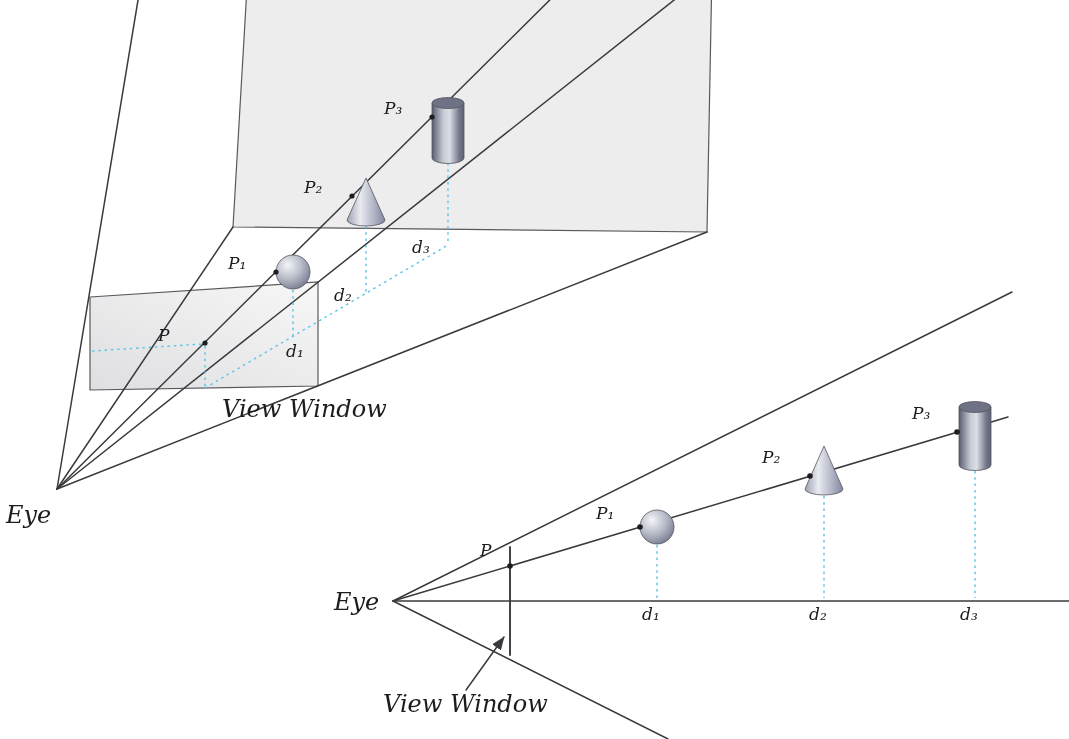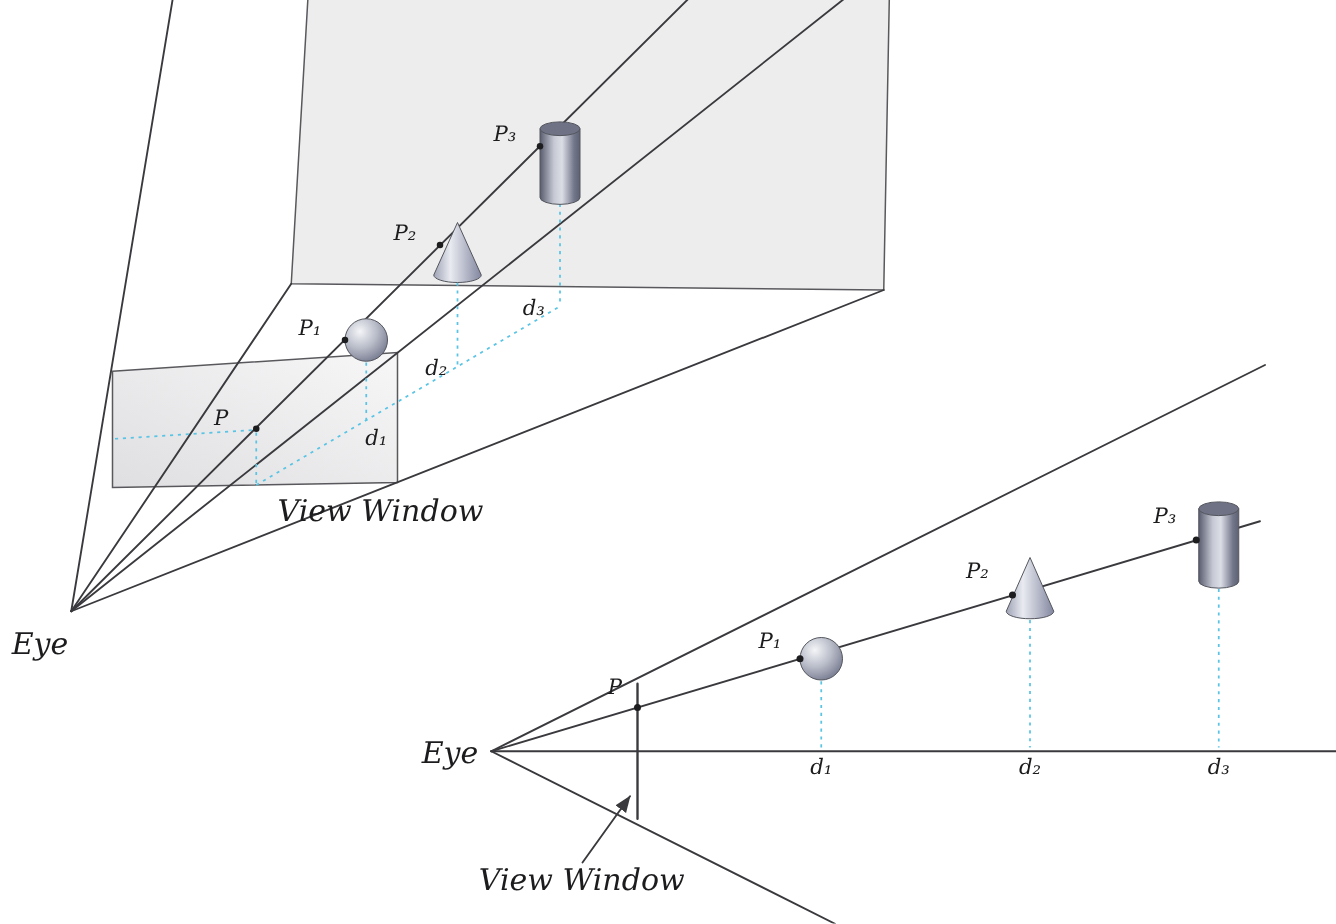--- a/index.html
+++ b/index.html
@@ -46,22 +46,22 @@
   
   .lbl {
     position: absolute;
     font-style: italic;
     color: var(--label-color, #1c1c1e);
     line-height: 1.1;
     white-space: nowrap;
   }
   .lbl-lg { font-size: 24px; }
   .lbl-md { font-size: 17px; }
-  .t-center { text-align: center; }
-  .t-right { text-align: center; }
+  .t-center { text-align: left; }
+  .t-right { text-align: left; }
 </style>
 </head>
 <body>
 
 <div id="figure">
 
   <svg width="1069" height="739" viewBox="0 0 1069 739">
     <defs>
       <radialGradient id="gSphere" cx="0.35" cy="0.3" r="0.8">
         <stop offset="0" stop-color="#f4f5f8"></stop>

